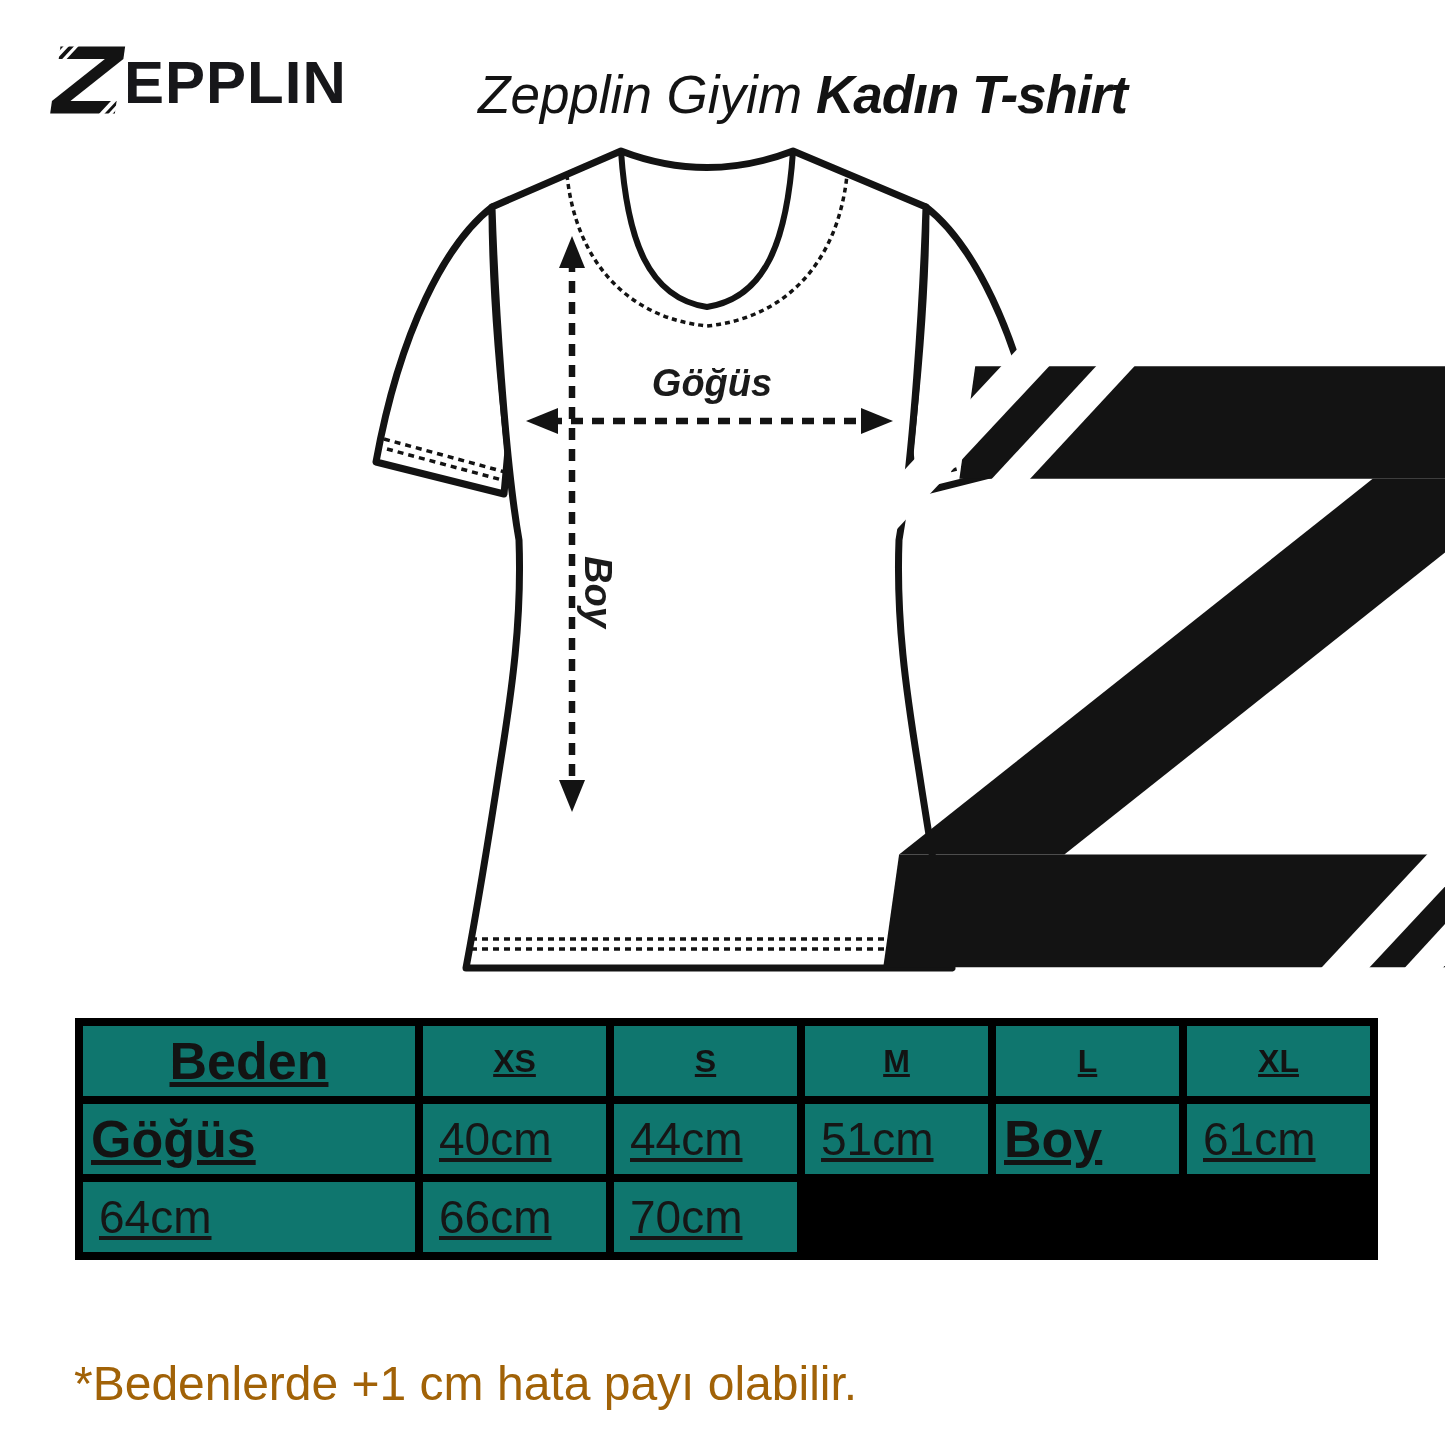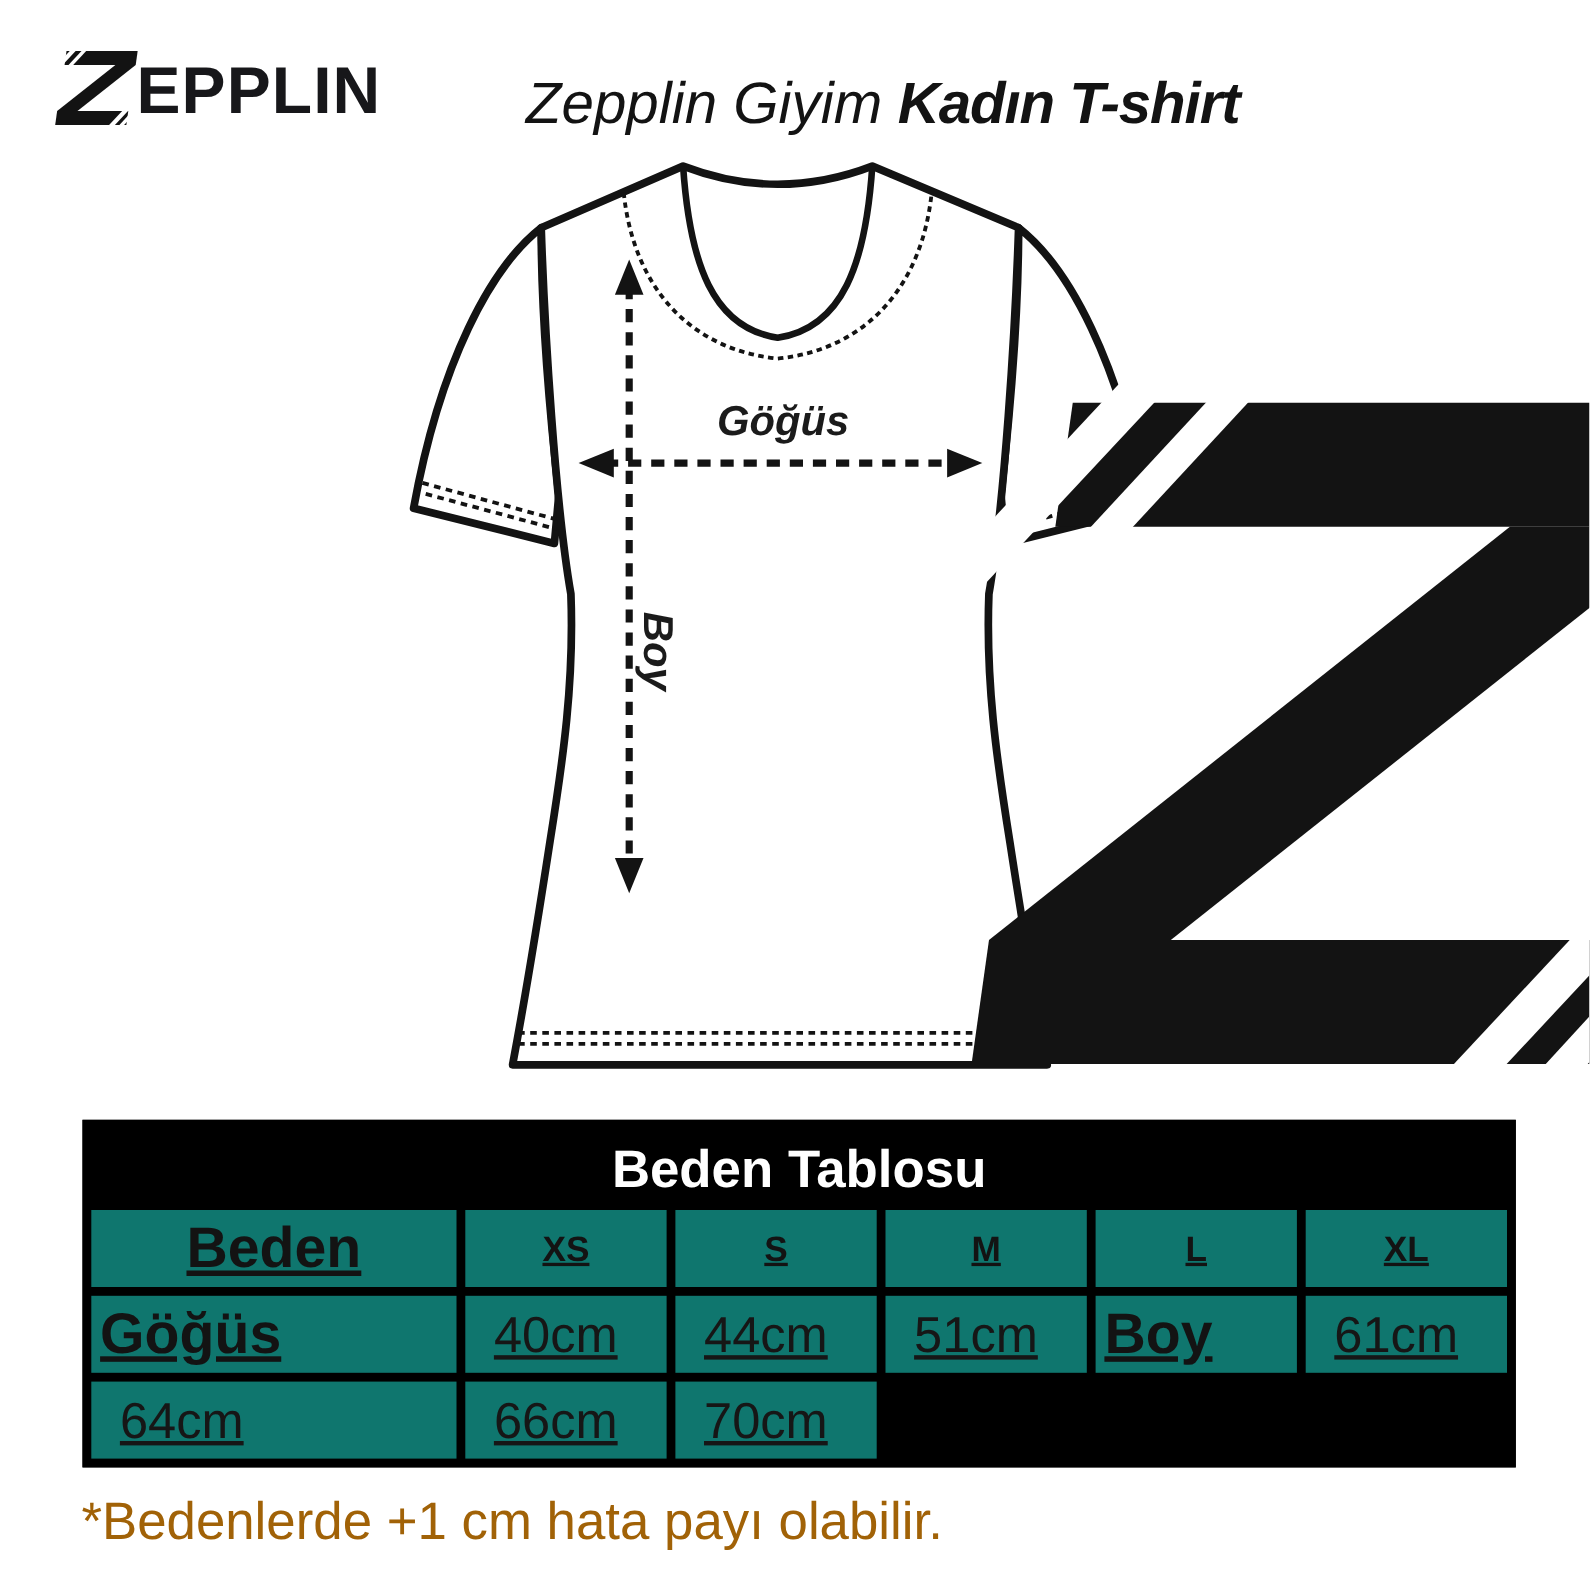--- a/index.html
+++ b/index.html
@@ -37,21 +37,21 @@
     font-weight:700;font-size:48px;letter-spacing:0px;
   }
   .tgrid{
     display:grid;grid-template-columns:332px repeat(5,1fr);
     grid-auto-rows:70px;gap:8px;background:#000;
   }
   .cell{background:#0f766e;display:flex;align-items:center;min-width:0;text-decoration:underline;}
   .head-cell{justify-content:center;font-weight:700;font-size:32px;}
   .head-first{font-size:52px;}
   .label-cell{font-weight:700;font-size:52px;padding-left:8px;}
-  .value-cell{font-weight:400;font-size:46px;padding-left:26px;color:#161616;}
+  .value-cell{font-weight:400;font-size:46px;padding-left:16px;color:#161616;}
   
   .footnote{position:absolute;left:74px;top:1356px;font-size:48px;color:#a16207;}
 </style>
 </head>
 <body>
 
 <svg width="0" height="0" style="position:absolute" aria-hidden="true">
   <defs>
     <symbol id="zicon" viewBox="0 0 100 100">
       <g transform="skewX(-8) translate(9,0)">
@@ -119,21 +119,20 @@
     <line x1="550" y1="421" x2="869" y2="421" stroke-width="6.5" stroke-dasharray="12 9" fill="none"></line>
     <polygon points="526,421 558,408 558,434" stroke="none"></polygon>
     <polygon points="893,421 861,408 861,434" stroke="none"></polygon>
   </g>
 </svg>
 
 <div class="measure-label chest-label">Göğüs</div>
 <div class="measure-label length-label">Boy</div>
 
 <div class="size-table">
-  <div class="table-title">Beden Tablosu</div>
   <div class="tgrid">
     <div class="cell head-cell head-first">Beden</div>
     <div class="cell head-cell">XS</div>
     <div class="cell head-cell">S</div>
     <div class="cell head-cell">M</div>
     <div class="cell head-cell">L</div>
     <div class="cell head-cell">XL</div>
 
     <div class="cell label-cell">Göğüs</div>
     <div class="cell value-cell">40cm</div>

